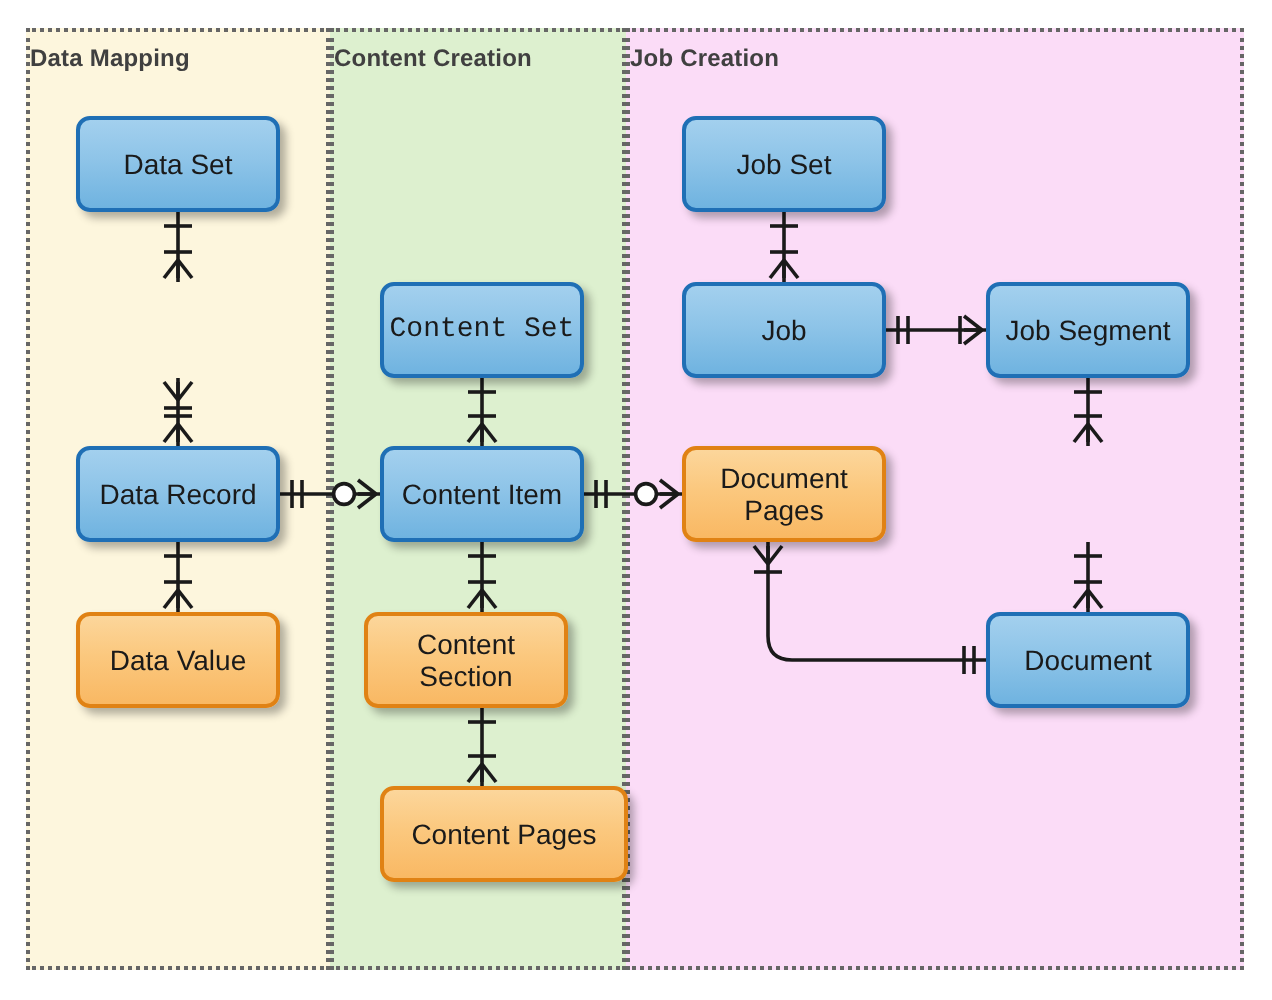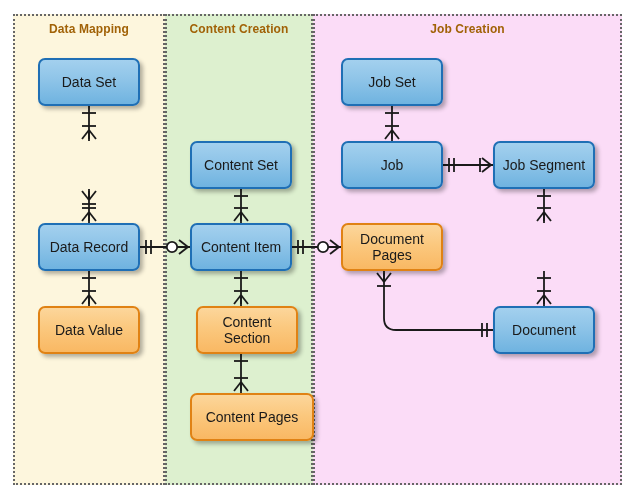--- a/index.html
+++ b/index.html
@@ -11,24 +11,24 @@
 
   
   .panel{
     position:absolute;
     border:2px dotted #666666;
     box-sizing:border-box;
   }
   .panel-title{
     position:absolute;
     top:6px;left:0;right:0;
-    text-align:center;
+    text-align:left;
     font-size:12px;
     font-weight:bold;
-    color:#a16207;
+    color:#404040;
     letter-spacing:.1px;
   }
 
   
   .box{
     position:absolute;
     box-sizing:border-box;
     border-radius:7px;
     display:flex;align-items:center;justify-content:center;
     font-size:14px;
@@ -158,27 +158,27 @@
   <div class="box blue" id="e-data-set" style="left: 38px; top: 58px; width: 102px; height: 48px;">
       <span>Data Set</span>
     </div>
   <div class="box blue" id="e-data-record" style="left: 38px; top: 223px; width: 102px; height: 48px;">
       <span>Data Record</span>
     </div>
   <div class="box orange" id="e-data-value" style="left: 38px; top: 306px; width: 102px; height: 48px;">
       <span>Data Value</span>
     </div>
 
-  <div class="box blue" id="e-content-set" style="left: 190px; top: 141px; width: 102px; height: 48px;">
+  <div class="box blue" id="e-content-set" style="left: 190px; top: 141px; width: 102px; height: 48px; font-family: Liberation Mono, monospace;">
       <span>Content Set</span>
     </div>
   <div class="box blue" id="e-content-item" style="left: 190px; top: 223px; width: 102px; height: 48px; align-items: center;">
       <span>Content Item</span>
     </div>
-  <div class="box orange" id="e-content-section" style="left: 196px; top: 306px; width: 102px; height: 48px;">
+  <div class="box orange" id="e-content-section" style="left: 182px; top: 306px; width: 102px; height: 48px;">
       <span>Content Section</span>
     </div>
   <div class="box orange" id="e-content-pages" style="left: 190px; top: 393px; width: 124px; height: 48px;">
       <span>Content Pages</span>
     </div>
 
   <div class="box blue" id="e-job-set" style="left: 341px; top: 58px; width: 102px; height: 48px;">
       <span>Job Set</span>
     </div>
   <div class="box blue" id="e-job" style="left: 341px; top: 141px; width: 102px; height: 48px;">

